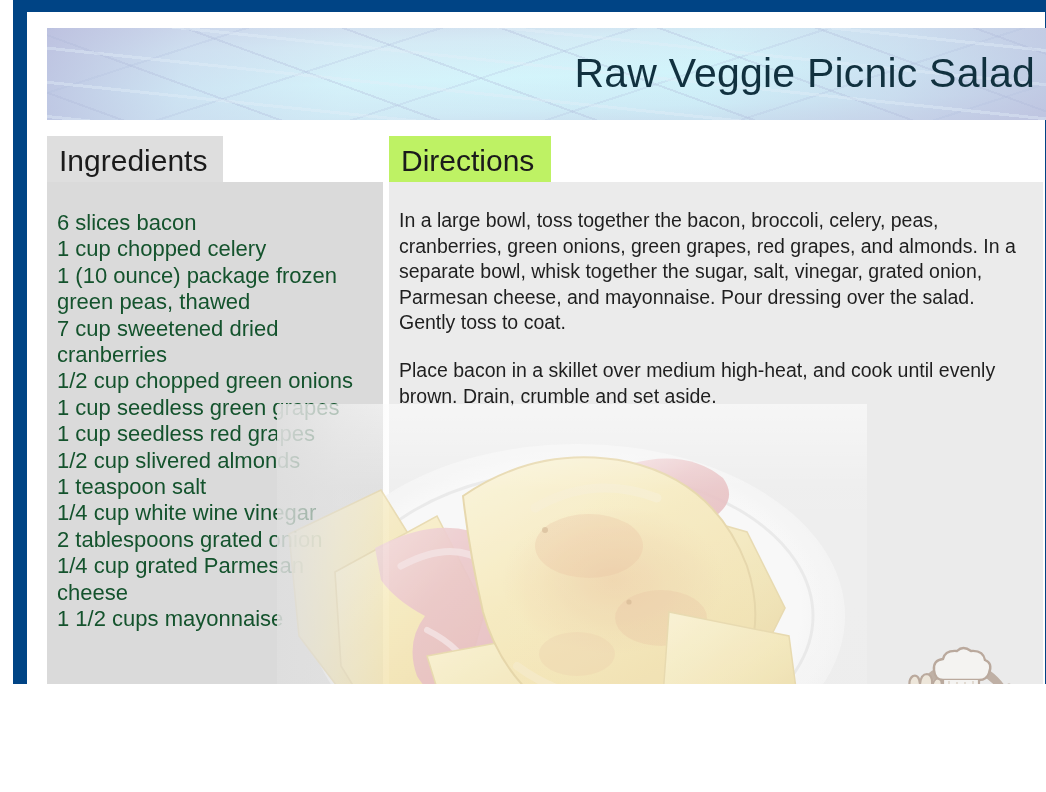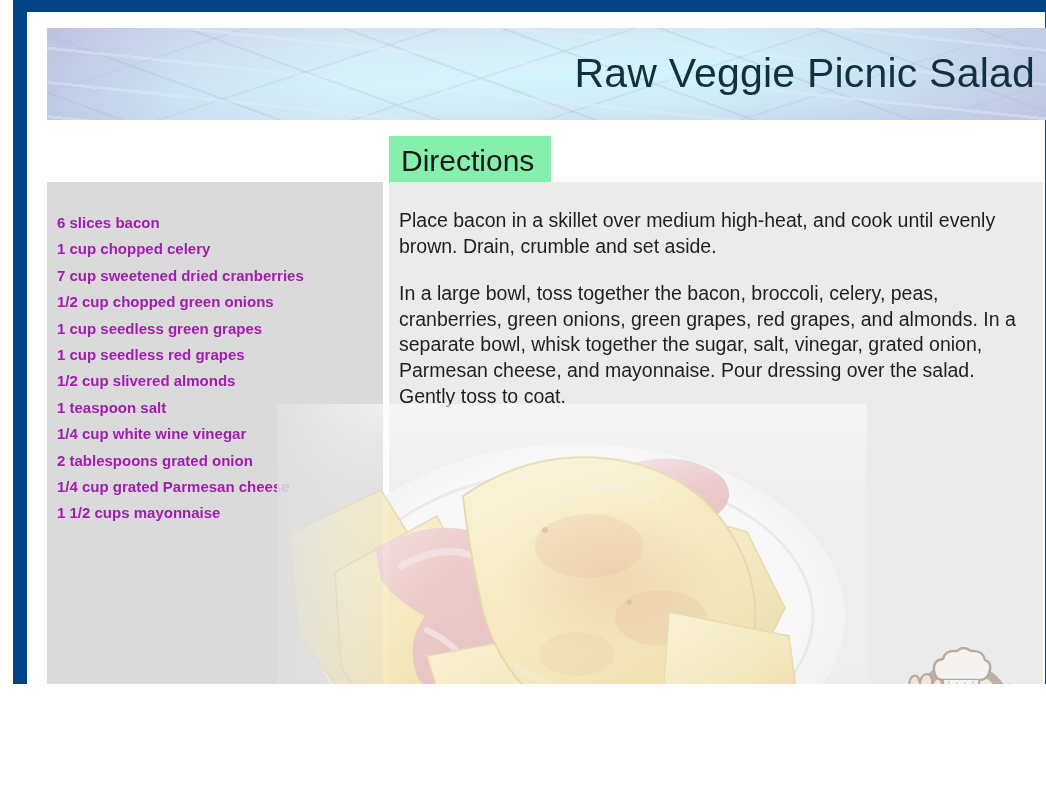--- a/index.html
+++ b/index.html
@@ -126,30 +126,29 @@
   #sec-ingredients .panel {
     width: 336px;
     height: 612px;
     background: #dadada;
     padding: 28px 10px 0 10px;
   }
   #ingredient-list {
     margin: 0;
     padding: 0;
     list-style: none;
-    font-size: 15px;
+    font-size: 22px;
     line-height: 26.4px;
-    color: #a21caf;
-    font-weight: bold;
+    color: #14532d;
   }
   #ingredient-list li { margin: 0; }
 
   
   #sec-directions { left: 362px; top: 124px; width: 654px; height: 658px; }
-  #sec-directions .tab { width: 162px; background: #86efac; }
+  #sec-directions .tab { width: 162px; background: #bef264; }
   #sec-directions .panel {
     width: 654px;
     height: 612px;
     background: #ebebeb;
     padding: 26px 14px 0 10px;
   }
   #directions-body p {
     margin: 0 0 22px 0;
     font-size: 19.5px;
     line-height: 25.6px;
@@ -193,44 +192,46 @@
   <div id="card-inner">
 
     <div id="banner">
       <div class="hatch a"></div>
       <div class="hatch b"></div>
       <div class="hatch c"></div>
       <div id="recipe-title">Raw Veggie Picnic Salad</div>
     </div>
 
     <div id="sec-ingredients" class="section">
+      <div class="tab">Ingredients</div>
       <div class="panel">
         <ul id="ingredient-list">
             <li>6 slices bacon</li>
             <li>1 cup chopped celery</li>
+            <li>1 (10 ounce) package frozen green peas, thawed</li>
             <li>7 cup sweetened dried cranberries</li>
             <li>1/2 cup chopped green onions</li>
             <li>1 cup seedless green grapes</li>
             <li>1 cup seedless red grapes</li>
             <li>1/2 cup slivered almonds</li>
             <li>1 teaspoon salt</li>
             <li>1/4 cup white wine vinegar</li>
             <li>2 tablespoons grated onion</li>
             <li>1/4 cup grated Parmesan cheese</li>
             <li>1 1/2 cups mayonnaise</li>
           </ul>
       </div>
     </div>
 
     <div id="sec-directions" class="section">
       <div class="tab">Directions</div>
       <div class="panel">
         <div id="directions-body">
+            <p>In a large bowl, toss together the bacon, broccoli, celery, peas, cranberries, green onions, green grapes, red grapes, and almonds. In a separate bowl, whisk together the sugar, salt, vinegar, grated onion, Parmesan cheese, and mayonnaise. Pour dressing over the salad. Gently toss to coat.</p>
             <p>Place bacon in a skillet over medium high-heat, and cook until evenly brown. Drain, crumble and set aside.</p>
-            <p>In a large bowl, toss together the bacon, broccoli, celery, peas, cranberries, green onions, green grapes, red grapes, and almonds. In a separate bowl, whisk together the sugar, salt, vinegar, grated onion, Parmesan cheese, and mayonnaise. Pour dressing over the salad. Gently toss to coat.</p>
           </div>
       </div>
     </div>
 
     <div id="food-photo">
       <svg width="590" height="390" viewBox="0 0 590 390">
         <defs>
           <radialGradient id="plateG" cx="50%" cy="48%" r="58%">
             <stop offset="0%" stop-color="#ffffff"></stop>
             <stop offset="72%" stop-color="#fafafa"></stop>

